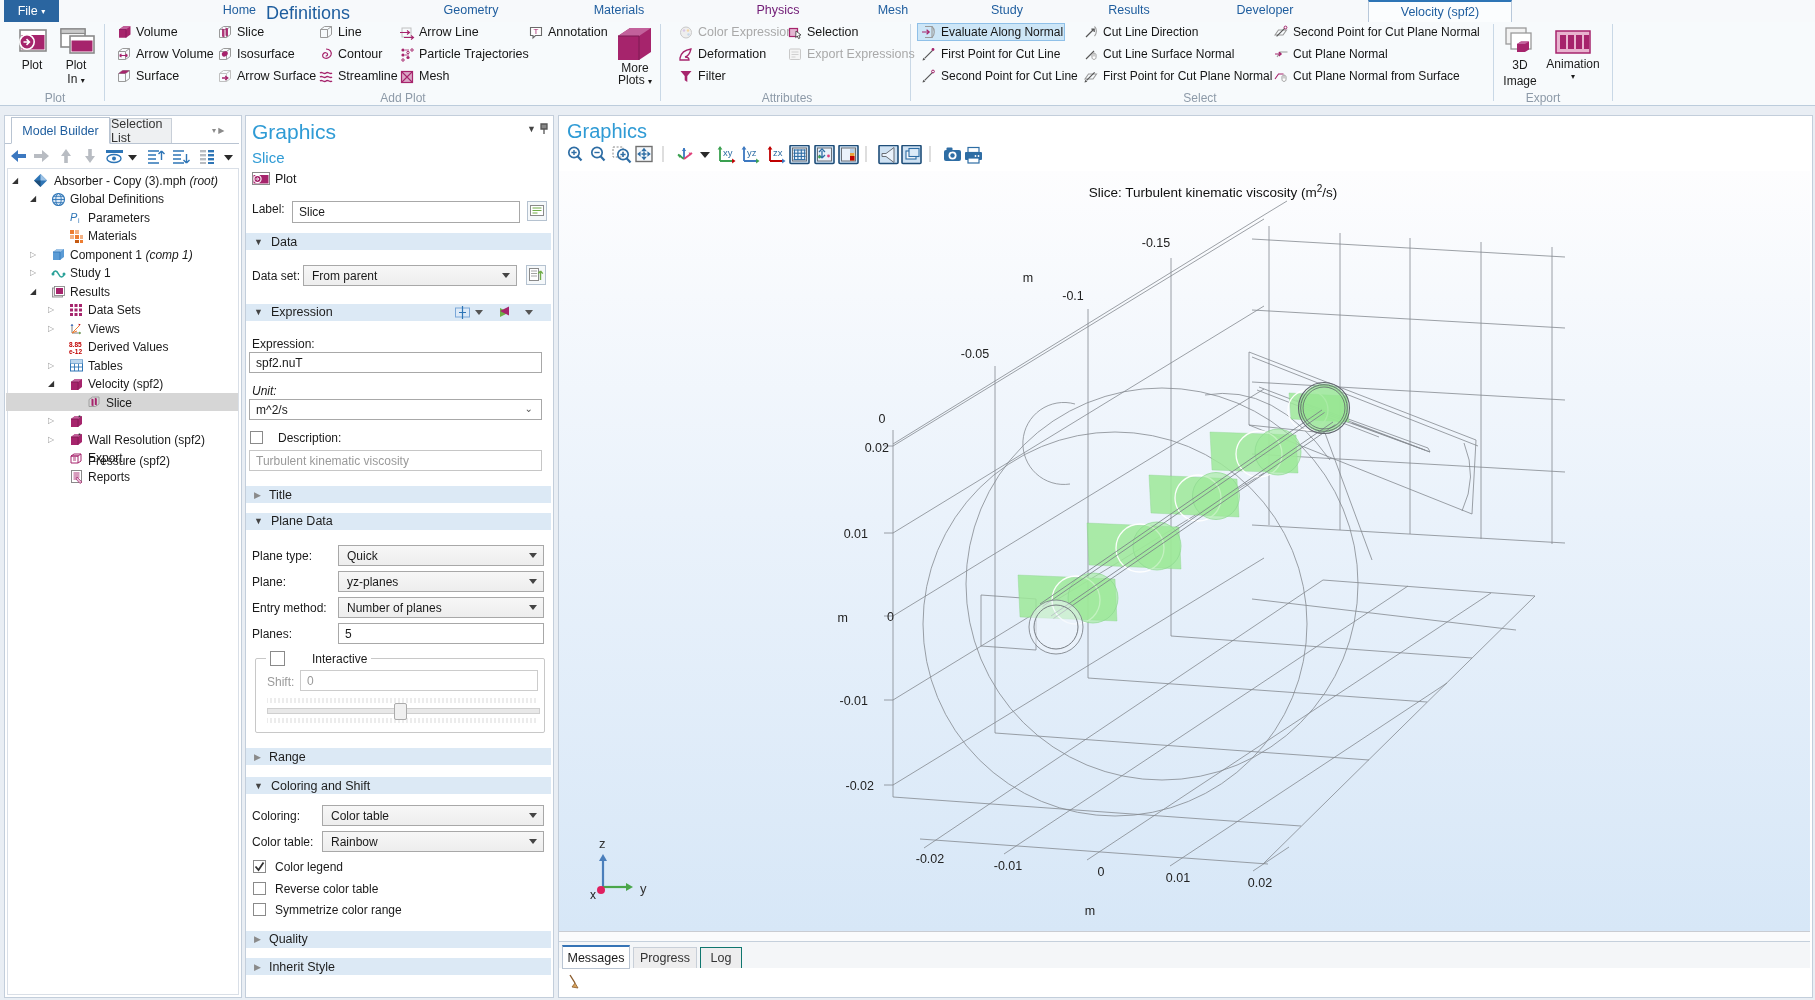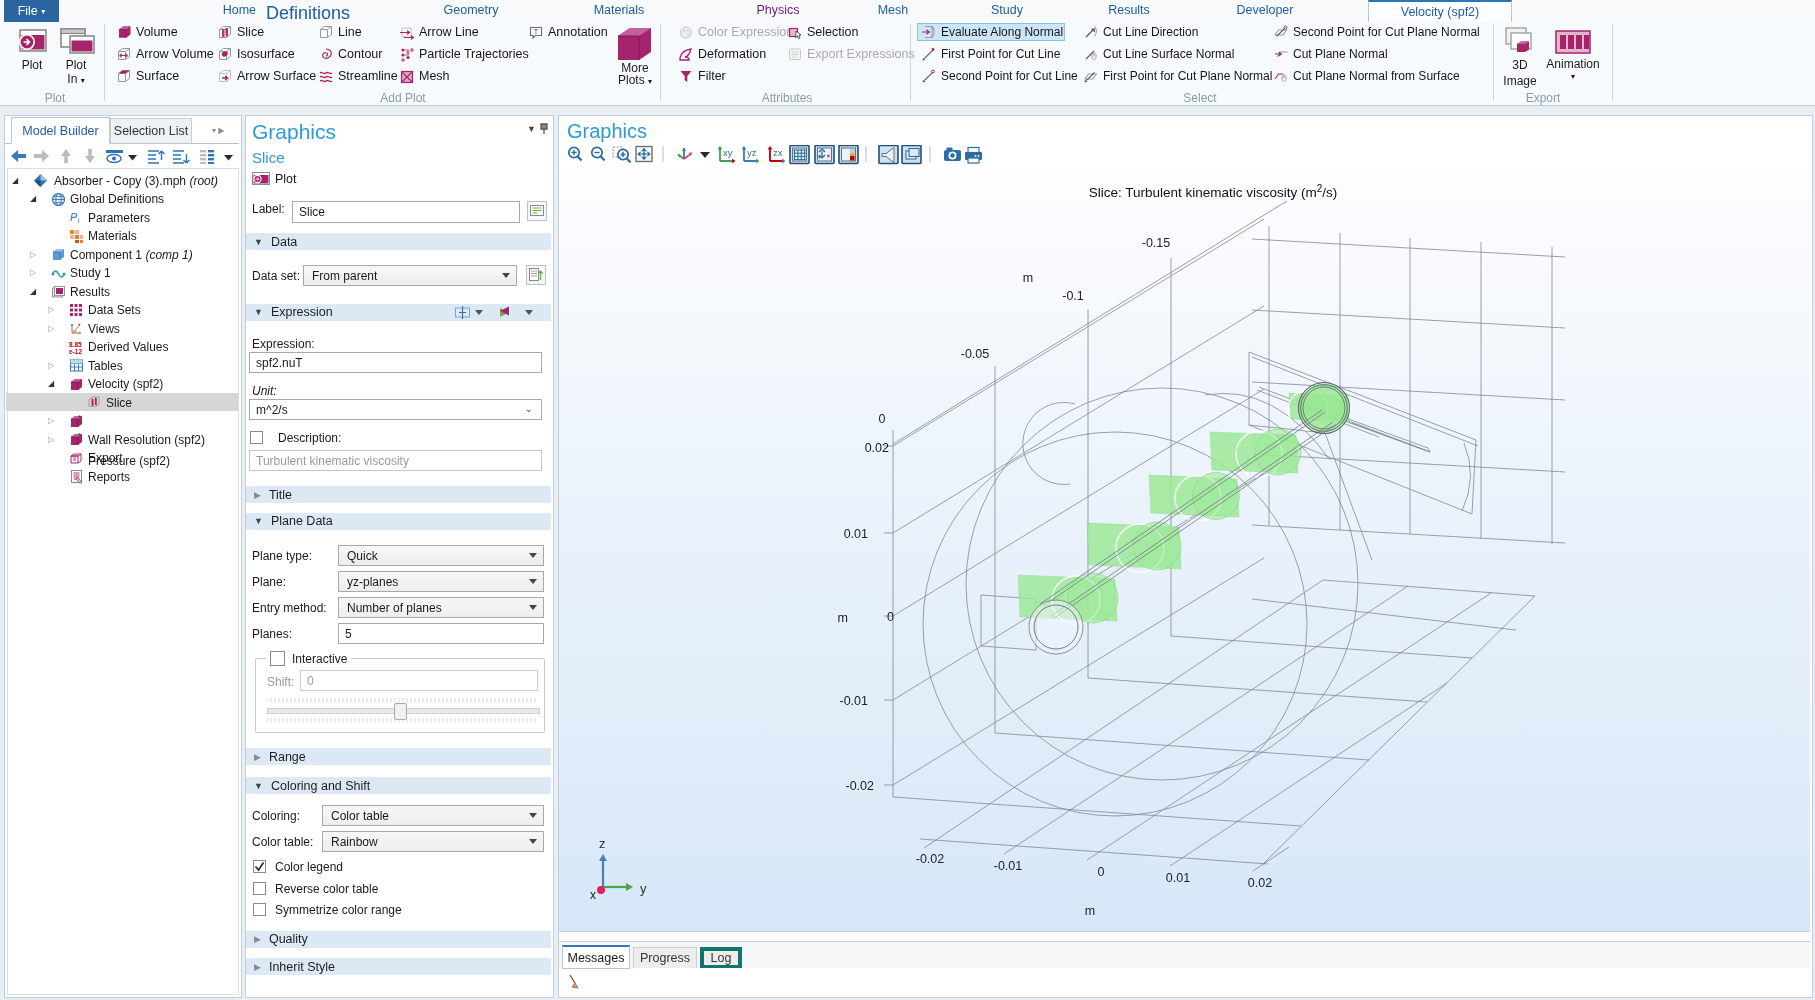--- a/index.html
+++ b/index.html
@@ -194,21 +194,21 @@
 <div class="ri" style="left:1273px;top:45.5px;font-size:12px;"><svg width="16" height="16" viewBox="0 0 16 16">
       <path d="M4 11 l3.5-5 h7" fill="none" stroke="#9a9a9a" stroke-width="1.1"></path>
       <path d="M2 8 h6 m-2.2-2 l2.4 2 l-2.4 2" stroke="#a6246c" stroke-width="1.2" fill="none"></path>
     </svg>Cut Plane Normal</div>
 <div class="ri" style="left:1273px;top:67.5px;font-size:12px;"><svg width="16" height="16" viewBox="0 0 16 16">
       <path d="M9 9 c0-2.5 4-2.5 4 0 v2.5 c0 2.5-4 2.5-4 0 z M11 7.5 v3" fill="#fff" stroke="#9a9a9a" stroke-width="1"></path>
       <path d="M2 11 l3.5-5 h5" fill="none" stroke="#a6246c" stroke-width="1.1"></path>
     </svg>Cut Plane Normal from Surface</div>
 <div class="panel" style="left:4px;top:115px;width:236px;height:881px;"></div>
 <div class="abs" style="left:11px;top:117px;width:99px;height:27px;background:#fff;border:1px solid #b9c4d2;border-bottom:1px solid #fff;box-sizing:border-box;color:#1e5d9e;font-size:12.5px;display:flex;align-items:center;justify-content:center;z-index:3;">Model Builder</div>
-<div class="abs" style="left:110px;top:118px;width:82px;height:26px;background:#eef0f2;border:1px solid #c8cfd8;box-sizing:border-box;color:#333;font-size:12.5px;display:flex;align-items:center;justify-content:center;">Selection List</div>
+<div class="abs" style="left:110px;top:118px;width:62px;height:26px;background:#eef0f2;border:1px solid #c8cfd8;box-sizing:border-box;color:#333;font-size:12.5px;display:flex;align-items:center;justify-content:center;">Selection List</div>
 <div class="abs" style="left:5px;top:143px;width:234px;height:1px;background:#b9c4d2;"></div>
 <div class="abs" style="left:212px;top:126px;font-size:8px;color:#8a8a8a;">▾ ▶</div>
 <svg class="abs" style="left:8px;top:147px;" width="228" height="18" viewBox="0 0 228 18">
     <path d="M3 9 l7-6 v4 h8 v4 h-8 v4 z" fill="#3c78c0"></path>
     <path d="M41 9 l-7-6 v4 h-8 v4 h8 v4 z" fill="#b8bcc2"></path>
     <path d="M58 2 l-5 7 h3.2 v7 h3.6 v-7 h3.2 z" fill="#b8bcc2"></path>
     <path d="M82 16 l-5-7 h3.2 v-7 h3.6 v7 h3.2 z" fill="#b8bcc2"></path>
     <rect x="98" y="3" width="17" height="3" fill="#2e75b6"></rect>
     <ellipse cx="106" cy="11.5" rx="7" ry="4" fill="none" stroke="#2e75b6" stroke-width="1.4"></ellipse>
     <circle cx="106" cy="11.5" r="2" fill="#2e75b6"></circle>
@@ -441,21 +441,21 @@
 <div class="tinput" style="left:249px;top:450px;width:293px;color:#9a9a9a;border-color:#c6c6c6;">Turbulent kinematic viscosity</div>
 <div class="flabel" style="left:252px;top:549px;">Plane type:</div>
 <div class="combo" style="left:338px;top:545px;width:206px;">Quick<span class="arr"></span></div>
 <div class="flabel" style="left:252px;top:575px;">Plane:</div>
 <div class="combo" style="left:338px;top:571px;width:206px;">yz-planes<span class="arr"></span></div>
 <div class="flabel" style="left:252px;top:601px;">Entry method:</div>
 <div class="combo" style="left:338px;top:597px;width:206px;">Number of planes<span class="arr"></span></div>
 <div class="flabel" style="left:252px;top:627px;">Planes:</div>
 <div class="tinput" style="left:338px;top:623px;width:206px;">5</div>
 <div class="abs" style="left:255px;top:658px;width:288px;height:73px;border:1px solid #c8c8c8;border-radius:2px;"></div>
-<div class="abs" style="left:266px;top:651px;background:#fff;padding:0 4px;display:flex;align-items:center;">
+<div class="abs" style="left:266px;top:651px;background:#fff;padding:0 4px;display:flex;align-items:center;gap:20px;">
     <span style="width:13px;height:13px;border:1px solid #8a8a8a;background:#fff;display:inline-block;"></span>
     <span style="margin-left:7px;font-size:12px;">Interactive</span>
   </div>
 <div class="flabel" style="left:267px;top:675px;color:#9a9a9a;">Shift:</div>
 <div class="tinput" style="left:300px;top:670px;width:238px;color:#9a9a9a;border-color:#cccccc;">0</div>
 <svg class="abs" style="left:267px;top:698px;" width="271" height="6">
     <line x1="0" y1="0" x2="0" y2="5" stroke="#d9d9d9" stroke-width="1"></line>
     <line x1="4" y1="0" x2="4" y2="5" stroke="#d9d9d9" stroke-width="1"></line>
     <line x1="8" y1="0" x2="8" y2="5" stroke="#d9d9d9" stroke-width="1"></line>
     <line x1="12" y1="0" x2="12" y2="5" stroke="#d9d9d9" stroke-width="1"></line>
@@ -813,18 +813,18 @@
       <text x="81" y="722" font-size="13" fill="#333" font-family="Liberation Sans">y</text>
       <text x="31" y="728" font-size="12" fill="#222" font-family="Liberation Sans">x</text>
     </g>
 </svg>
 <div class="abs" style="left:559px;top:931px;width:1251px;height:1px;background:#c9ccd2;"></div>
 <div class="abs" style="left:559px;top:932px;width:1251px;height:9px;background:#fafbfc;"></div>
 <div class="abs" style="left:559px;top:941px;width:1251px;height:1px;background:#c5d0dc;"></div>
 <div class="abs" style="left:559px;top:942px;width:1251px;height:26px;background:#f4f6f8;"></div>
 <div class="abs" style="left:562px;top:945px;width:68px;height:24px;background:#fff;border:1px solid #b9c4d2;border-top:2px solid #3573b5;box-sizing:border-box;font-size:12.5px;color:#1a1a1a;display:flex;align-items:center;justify-content:center;z-index:2;">Messages</div>
 <div class="abs" style="left:633px;top:947px;width:64px;height:22px;background:#ededee;border:1px solid #c8cfd8;box-sizing:border-box;font-size:12.5px;color:#333;display:flex;align-items:center;justify-content:center;">Progress</div>
-<div class="abs" style="left:700px;top:947px;width:42px;height:22px;background:#ededee;border:4px solid #0f766e;box-sizing:border-box;font-size:12.5px;color:#333;display:flex;align-items:center;justify-content:center;">Log</div>
+<div class="abs" style="left:700px;top:947px;width:42px;height:22px;background:#ededee;border:1px solid #0f766e;box-sizing:border-box;font-size:12.5px;color:#333;display:flex;align-items:center;justify-content:center;">Log</div>
 <div class="abs" style="left:559px;top:968px;width:1251px;height:27px;background:#fff;"></div>
 <svg class="abs" style="left:566px;top:974px;" width="14" height="16">
     <path d="M4 1 l5 8" stroke="#8a5a2a" stroke-width="1.4"></path>
     <path d="M9 9 l3 5 l-6-1 z" fill="#d8a35a" stroke="#8a5a2a" stroke-width="0.8"></path>
   </svg>
 
 </body></html>

